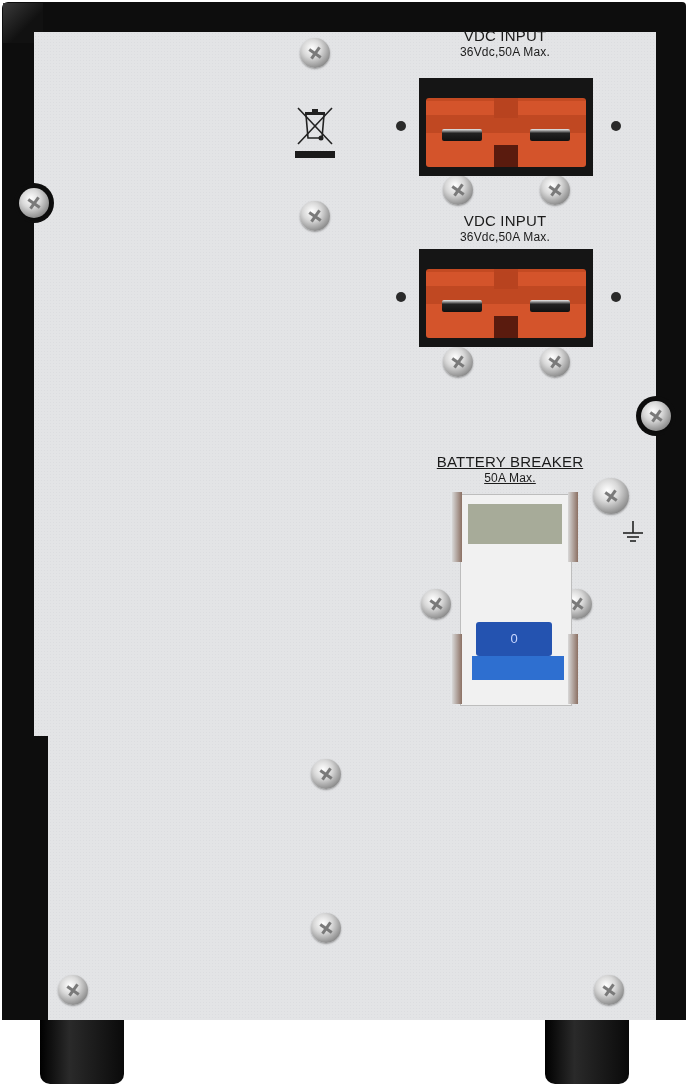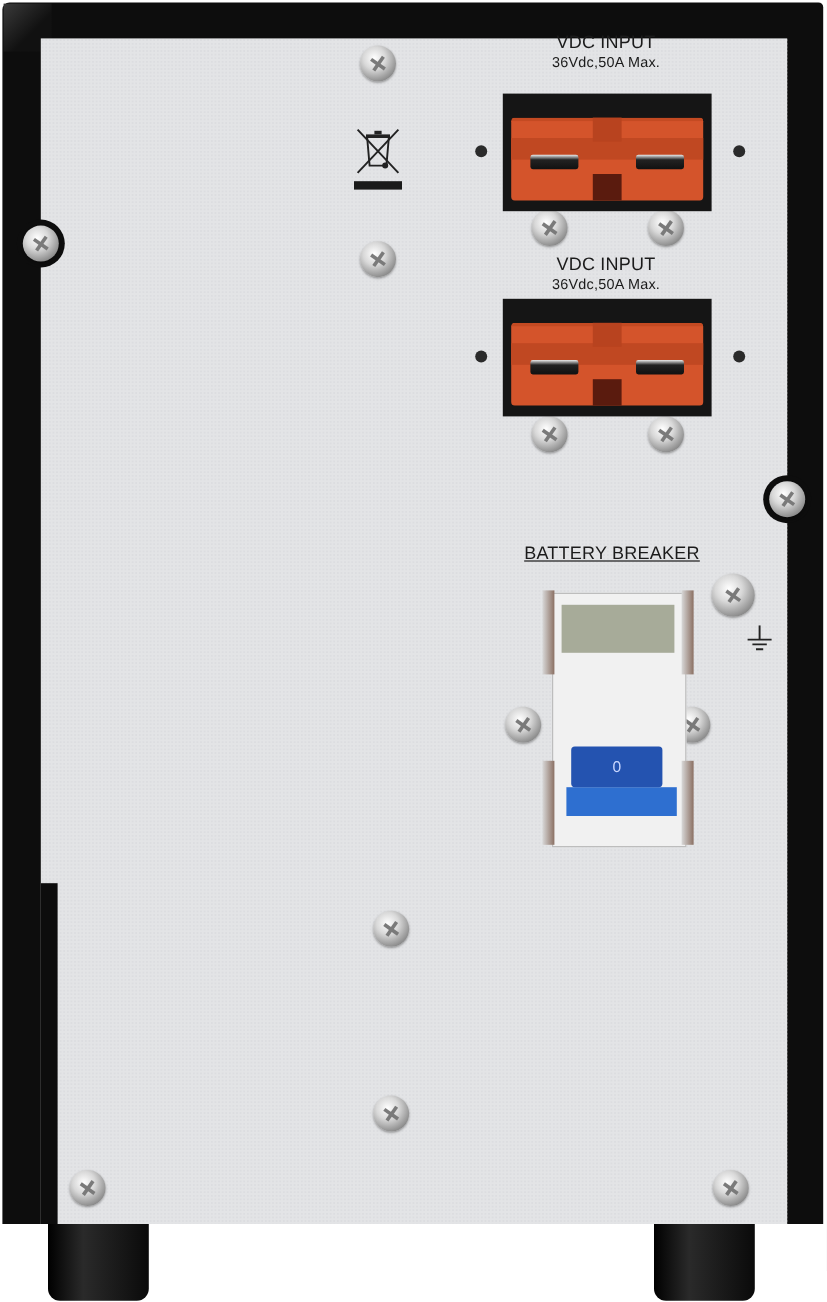--- a/index.html
+++ b/index.html
@@ -121,20 +121,21 @@
     <div class="shade"></div>
     <div class="notch-top"></div>
     <div class="notch-bot"></div>
     <div class="abs pin" style="left:16px;"></div>
     <div class="abs pin" style="left:104px;"></div>
   </div>
 </div>
 
 <div class="abs label" style="left:415px;top:454px;width:190px;text-decoration:underline;">
   <span>BATTERY BREAKER</span>
+  <span class="l2">50A Max.</span>
 </div>
 <div class="abs breaker">
   <div class="abs br-body"></div>
   <div class="abs br-window"></div>
   <div class="abs br-cap-l" style="left:0;"></div>
   <div class="abs br-cap-r" style="left:116px;"></div>
   <div class="abs br-cap-lb" style="left:0;"></div>
   <div class="abs br-cap-rb" style="left:116px;"></div>
   <div class="abs br-toggle-base"></div>
   <div class="abs br-toggle"></div>

